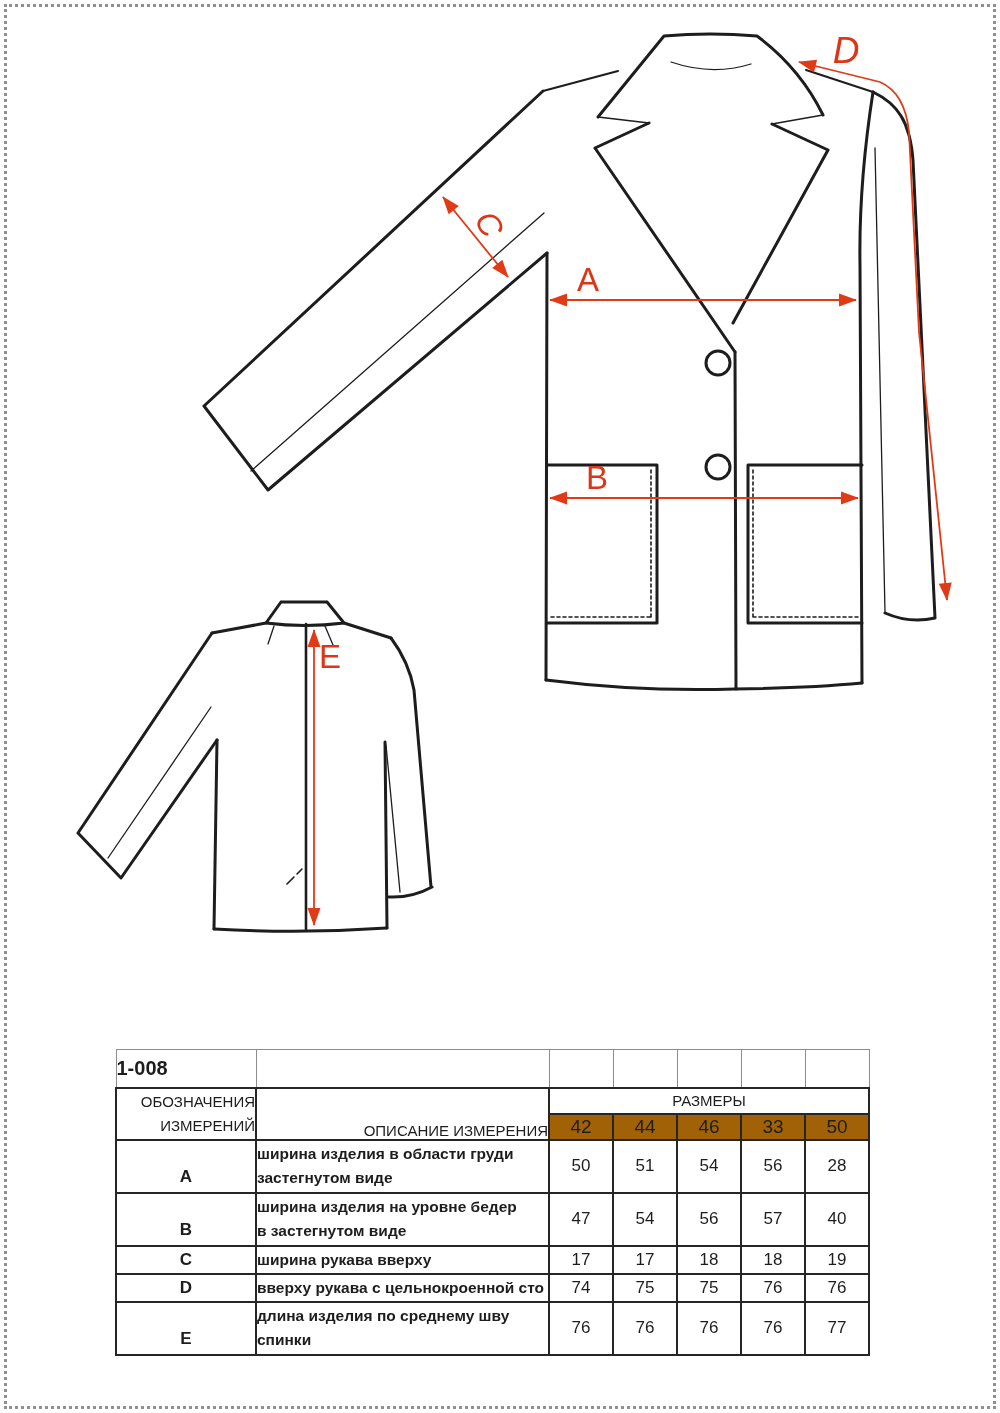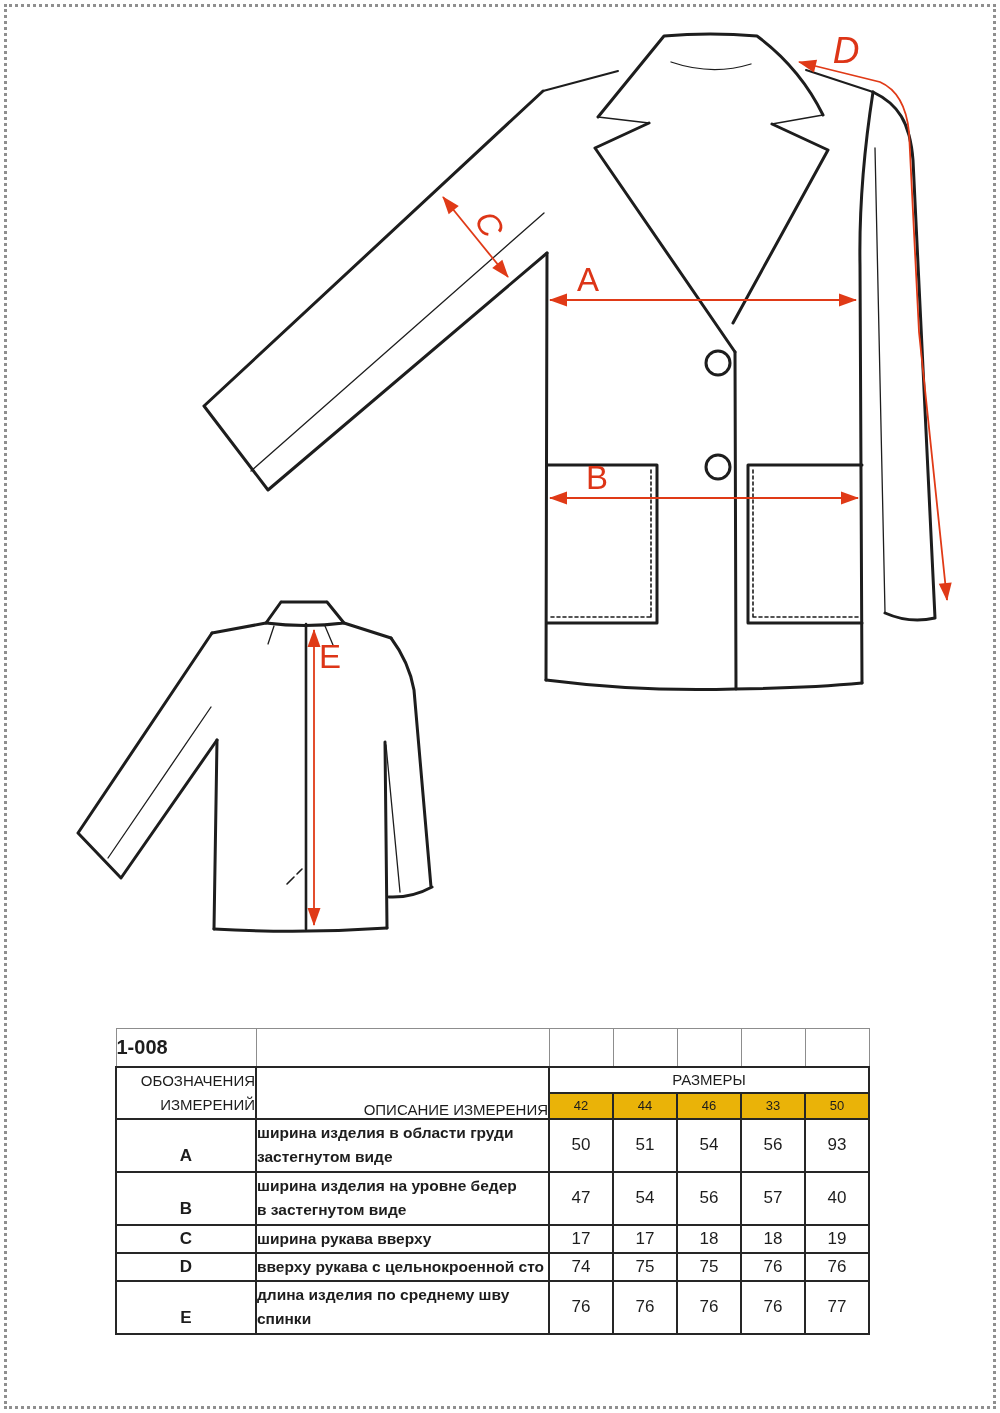--- a/index.html
+++ b/index.html
@@ -1,31 +1,31 @@
 <!DOCTYPE html>
 <html><head>
 <meta charset="utf-8">
 <style>
   html,body{margin:0;padding:0;background:#ffffff;}
   body{width:1000px;height:1413px;position:relative;font-family:"Liberation Sans",sans-serif;color:#1d1d1d;overflow:hidden;}
   .page{position:absolute;inset:0;background:#fff;}
   .page-border{position:absolute;inset:4px;border:3px dotted #8f8f8f;pointer-events:none;}
   .drawing{position:absolute;left:0;top:0;width:1000px;height:1010px;}
 
-  table.size-table{position:absolute;left:115px;top:1028px;width:753px;border-collapse:collapse;table-layout:fixed;}
+  table.size-table{position:absolute;left:115px;top:1049px;width:753px;border-collapse:collapse;table-layout:fixed;}
   table.size-table td{border:2px solid #262626;padding:0;overflow:hidden;}
   tr.r-code{height:38px;}
   tr.r-code td{border:1px solid #8d8d8d;}
   td.code-cell{font-weight:bold;font-size:20px;padding:4px 8px;vertical-align:middle;}
   tr.r-razmery{height:26px;}
   tr.r-sizes{height:26px;}
   td.label-hdr{font-size:15px;text-align:right;vertical-align:middle;line-height:1.55;}
   td.desc-hdr{font-size:15px;text-align:right;vertical-align:bottom;padding-bottom:4px;}
   td.sizes-hdr{font-size:15px;text-align:center;vertical-align:middle;}
-  td.size-cell{background:#eab308;text-align:center;font-size:13px;vertical-align:middle;}
+  td.size-cell{background:#a16207;text-align:center;font-size:19px;vertical-align:middle;}
   tr.tall{height:53px;}
   tr.short{height:28px;}
   td.key{font-weight:bold;font-size:17px;text-align:center;}
   tr.tall td.key{vertical-align:bottom;padding-bottom:5px;}
   tr.short td.key{vertical-align:middle;}
   td.desc{font-size:15.5px;padding:1px 4px;line-height:24px;vertical-align:middle;font-weight:bold;}
   td.desc.clip{white-space:nowrap;}
   td.val{text-align:center;font-size:17px;vertical-align:middle;}
 </style>
 </head>
@@ -149,21 +149,21 @@
       <tr class="tall">
         <td class="key">A</td>
         <td class="desc">
           <div>ширина изделия в области груди</div>
           <div>застегнутом виде</div>
         </td>
         <td class="val">50</td>
         <td class="val">51</td>
         <td class="val">54</td>
         <td class="val">56</td>
-        <td class="val">93</td>
+        <td class="val">28</td>
       </tr>
 
       <tr class="tall">
         <td class="key">B</td>
         <td class="desc">
           <div>ширина изделия  на уровне бедер</div>
           <div>в застегнутом виде</div>
         </td>
         <td class="val">47</td>
         <td class="val">54</td>

